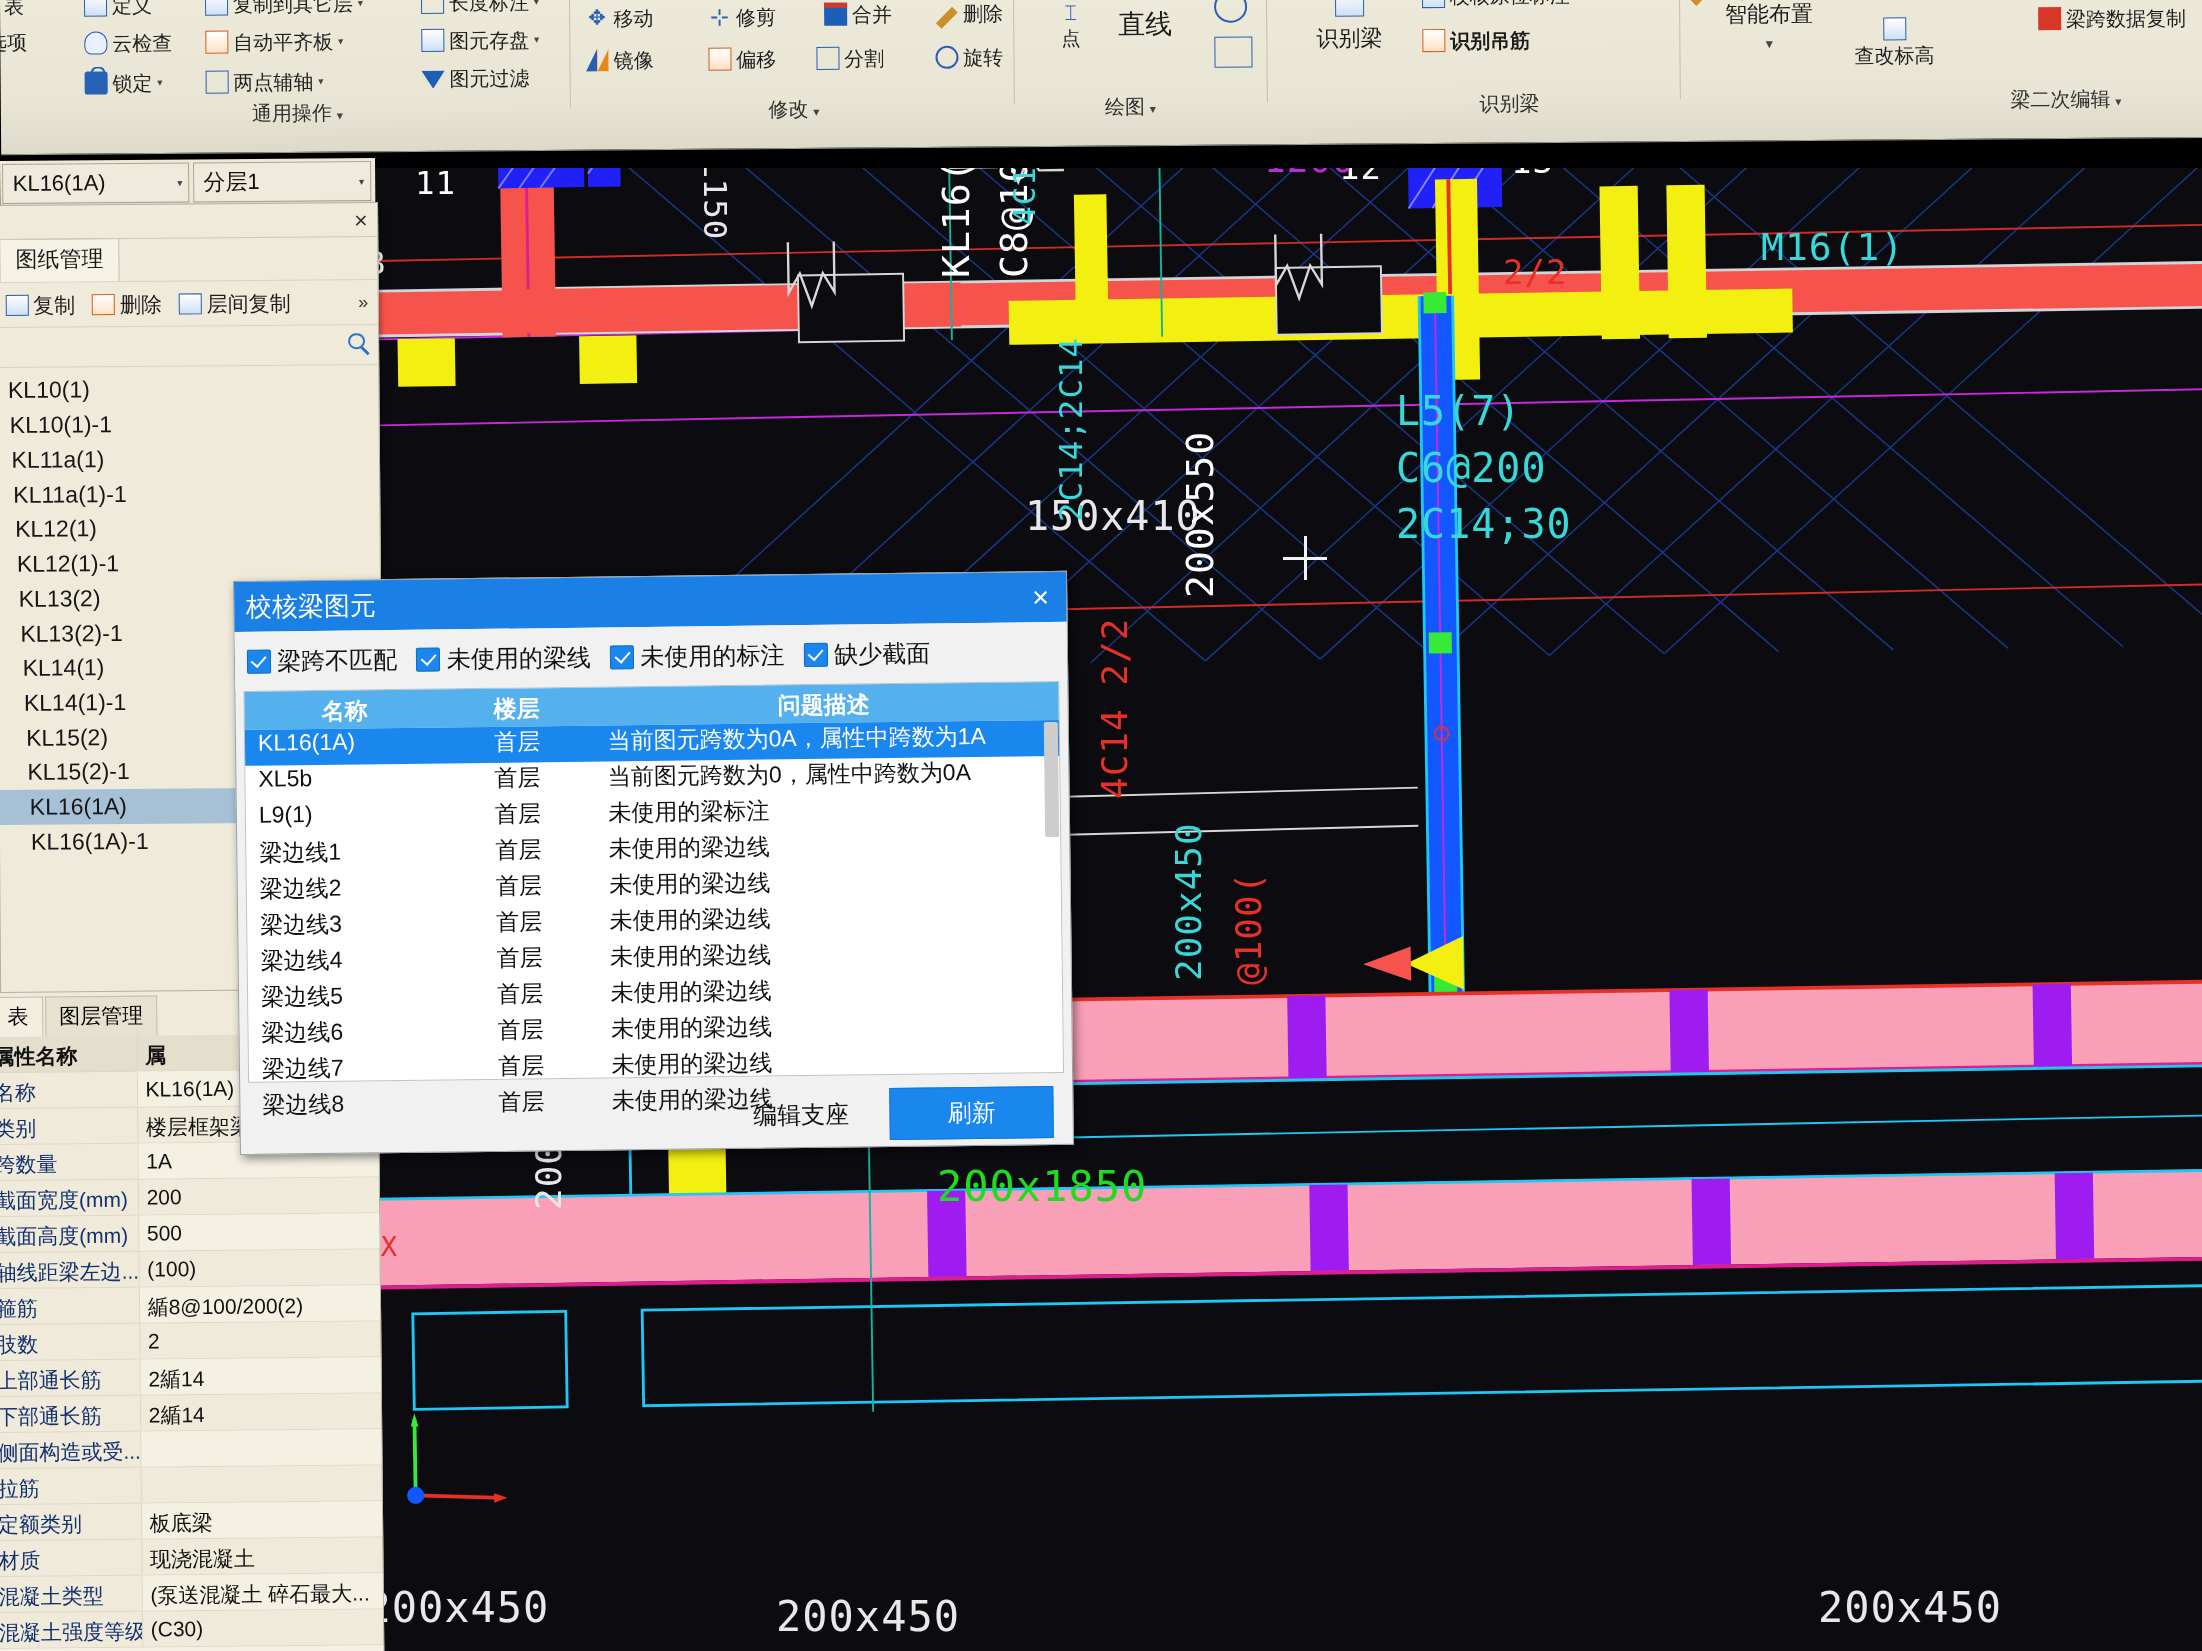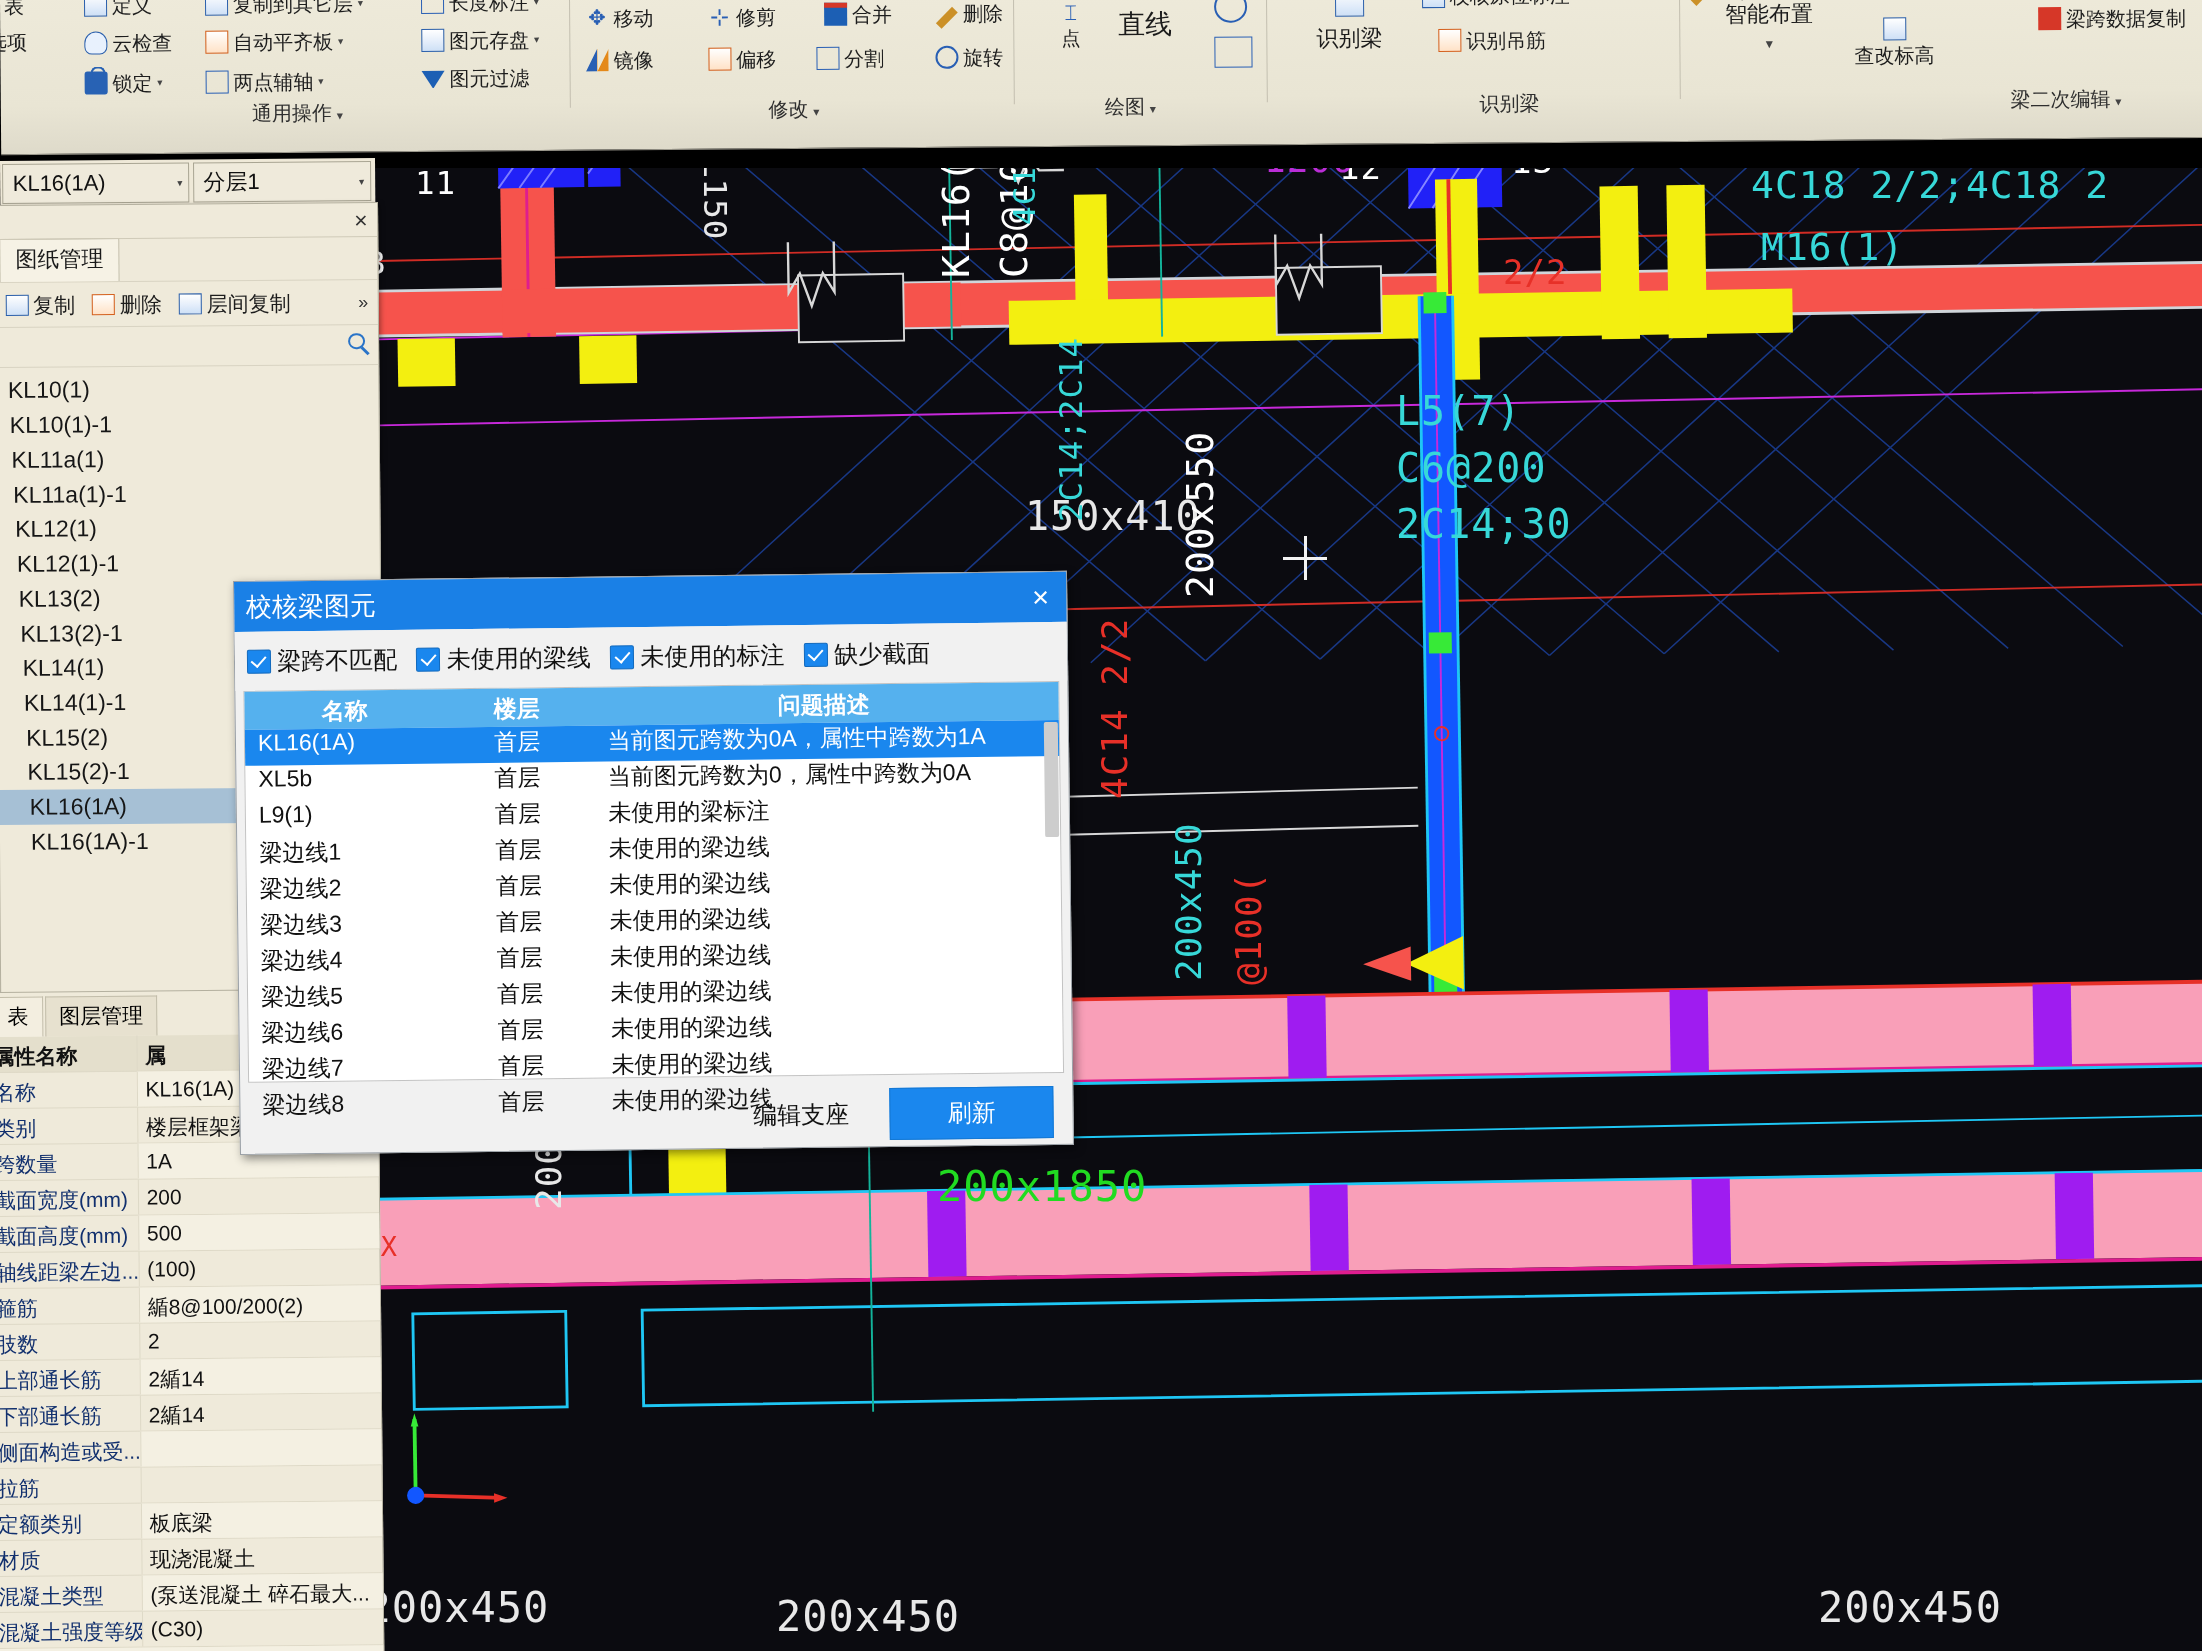--- a/index.html
+++ b/index.html
@@ -293,21 +293,20 @@
     <div class="cadtxt" style="left:677px;top:354px;font-size:32.5px;color:#3dd6d6;transform:rotate(-90deg);transform-origin:left top;">2C14;2C14</div>
     <div class="cadtxt" style="left:631px;top:57px;font-size:31px;color:#3dd6d6;transform:rotate(-90deg);transform-origin:left top;">4C14 2/2</div>
     <div class="cadtxt" style="left:719px;top:631px;font-size:36px;color:#e0322a;transform:rotate(-90deg);transform-origin:left top;">4C14 2/2</div>
 
     <div class="cadtxt" style="left:803px;top:430px;font-size:38px;color:#fff;transform:rotate(-90deg);transform-origin:left top;">200x550</div>
 
     <div class="cadtxt" style="left:1021px;top:220px;font-size:40px;color:#3dd6d6;">L5(7)</div>
     <div class="cadtxt" style="left:1021px;top:277px;font-size:40px;color:#3dd6d6;">C6@200</div>
     <div class="cadtxt" style="left:1021px;top:333px;font-size:40px;color:#3dd6d6;">2C14;30</div>
 
-    <div class="cadtxt" style="left:1376px;top:-4.8px;font-size:38px;color:#3dd6d6;">4C18 2/2;4C18 2</div>
     <div class="cadtxt" style="left:1386px;top:57px;font-size:38px;color:#3dd6d6;">M16(1)</div>
     <div class="cadtxt" style="left:1128px;top:84px;font-size:34px;color:#e0322a;">2/2</div>
 
     <div class="cadtxt" style="left:178px;top:645px;font-size:42px;color:#3dd6d6;">4C18 2/2;4C18 2/2</div>
 
     <div class="cadtxt" style="left:562px;top:994px;font-size:42px;color:#27d827;">200x1850</div>
 
     <div class="cadtxt" style="left:105px;top:808px;font-size:36px;color:#e8e8e8;transform:rotate(-90deg);transform-origin:left top;">200x450</div>
     <div class="cadtxt" style="left:153px;top:1042px;font-size:36px;color:#e8e8e8;transform:rotate(-90deg);transform-origin:left top;">200x450</div>
     <div class="cadtxt" style="left:218px;top:817px;font-size:36px;color:#3dd6d6;transform:rotate(-90deg);transform-origin:left top;">XL3</div>
@@ -443,21 +442,21 @@
 
     <div class="rgroup" style="left:1269px; width:411px;">
       <div style="position:absolute;left:17px;top:5.7px;width:126px;text-align:center;">
         <div class="ico box" style="margin:0 auto 3.8px;width:29px;height:27px;"></div>
         <div class="txt-only">识别梁</div>
       </div>
       <div class="ritem" style="position:absolute;left:153px;top:1.9px;">
         <span class="ico box"></span>
         <span>校核原位标注</span>
       </div>
-      <div class="ritem" style="position:absolute;left:169px;top:46px;">
+      <div class="ritem" style="position:absolute;left:153px;top:46px;font-weight:bold;">
         <span class="ico boxo"></span>
         <span>识别吊筋</span>
       </div>
       <div class="gtitle" style="left:115px;width:249px;">
         <span>识别梁</span>
       </div>
       <div class="sep"></div>
     </div>
 
     <div class="rgroup" style="left:1682px; width:520px;">

